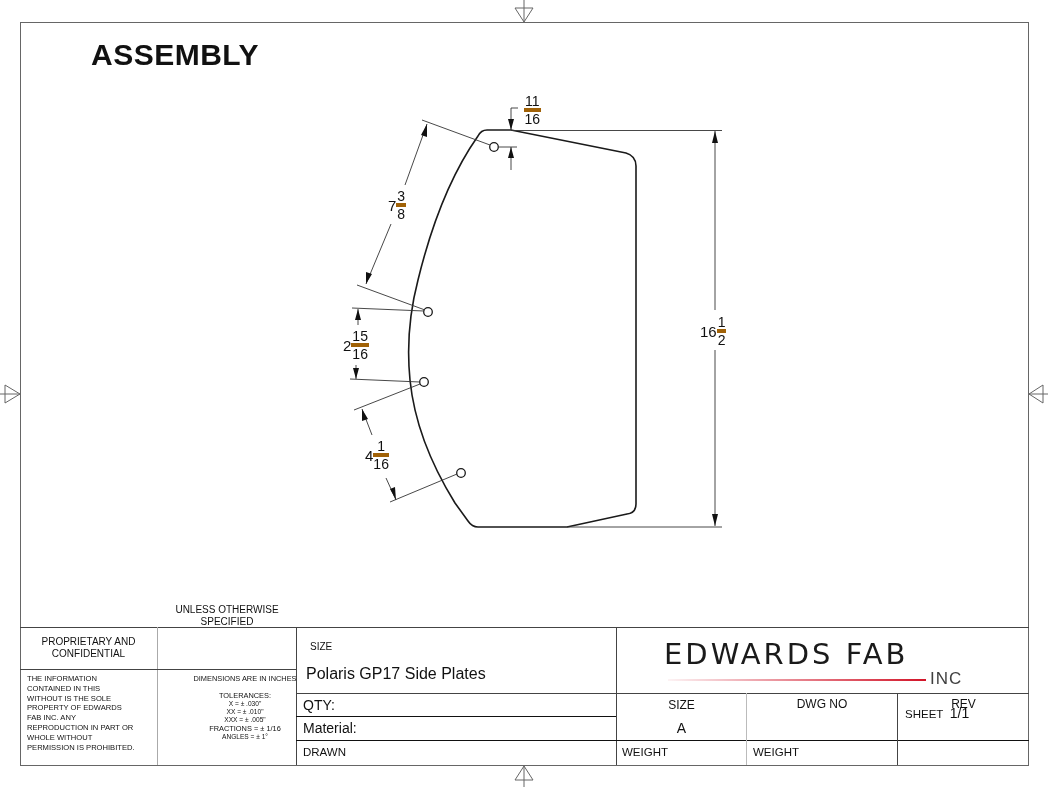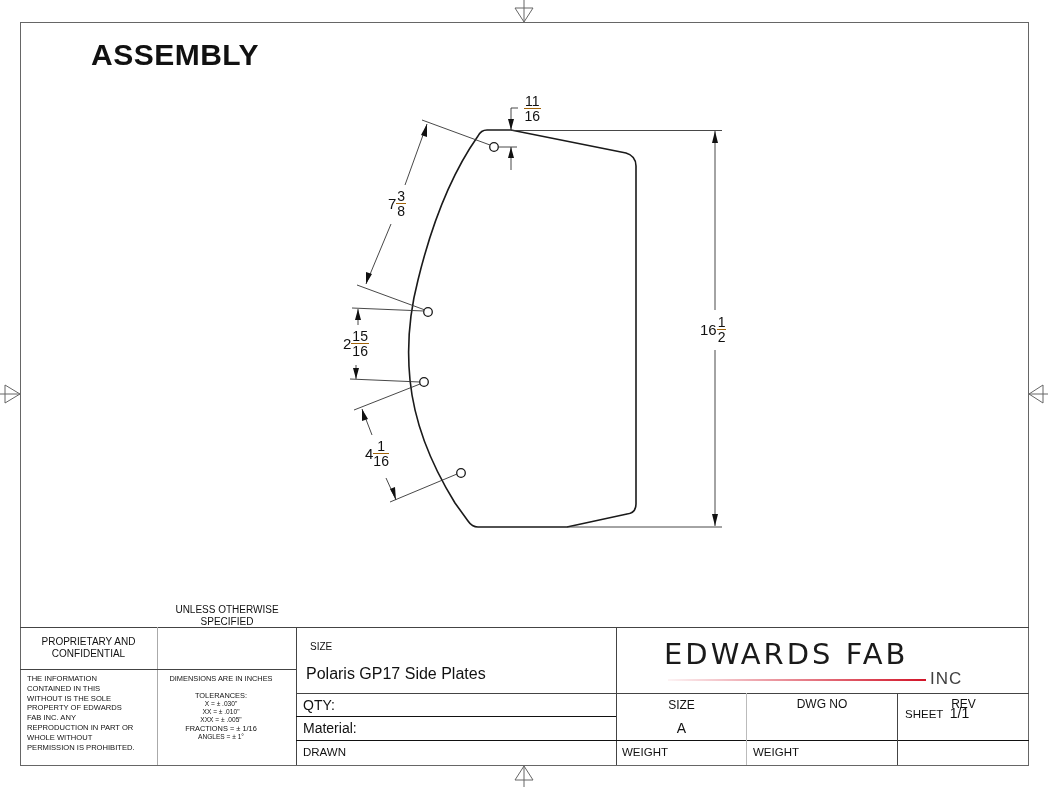--- a/index.html
+++ b/index.html
@@ -8,21 +8,21 @@
   #sheet { position: absolute; left: 0; top: 0; width: 1048px; height: 787px; }
   .tb { position: absolute; font-family: Liberation Sans, sans-serif; color: #111; }
   .c { text-align: center; }
   .small { font-size: 10px; line-height: 12px; }
   .tiny { font-size: 8px; line-height: 10.5px; }
   .big { font-size: 16px; }
   #title-heading { position: absolute; left: 43px; top: 38px; font-size: 30px; font-weight: bold;
                    letter-spacing: 0.5px; margin-left: 48px; }
   .dim { position: absolute; font-size: 15px; line-height: 15px; color: #111; }
   .frac { display: inline-block; vertical-align: middle; text-align: center; font-size: 14px; line-height: 14px; }
-  .frac .num { display: block; border-bottom: 1px solid #a16207; padding: 0 1px; }
+  .frac .num { display: block; border-bottom: 4px solid #a16207; padding: 0 1px; }
   .frac .den { display: block; }
   .whole { display: inline-block; vertical-align: middle; font-size: 15px; }
   #logo-text { position: absolute; left: 664px; top: 638px; font-size: 29px; letter-spacing: 3px;
                font-family: "DejaVu Sans", sans-serif; font-weight: normal; color: #1a1a1a; transform: scaleY(0.95); }
   #logo-inc { position: absolute; left: 930px; top: 669px; font-size: 17px; letter-spacing: 1px;
               font-family: Liberation Sans, sans-serif; color: #404040; }
   #logo-line { position: absolute; left: 668px; top: 679px; width: 258px; height: 2px;
                background: linear-gradient(to right, rgba(210,20,40,0.05), #d21428); }
 </style>
 </head>
@@ -149,21 +149,21 @@
   <div>FAB INC. ANY</div>
   <div>REPRODUCTION IN PART OR</div>
   <div>WHOLE WITHOUT</div>
   <div>PERMISSION IS PROHIBITED.</div>
 </div>
 
 <div class="tb c small" style="left:158px; top:604px; width:138px;">
   <div>UNLESS OTHERWISE</div>
   <div>SPECIFIED</div>
 </div>
-<div class="tb c" style="left:152px; top:674px; width:138px; font-size:7.4px; line-height:9px;">
+<div class="tb c" style="left:176px; top:674px; width:138px; font-size:7.4px; line-height:9px;">
   <div>DIMENSIONS ARE IN INCHES</div>
   <div style="height:8px"></div>
   <div>TOLERANCES:</div>
   <div style="font-size:6.6px; line-height:8px;">X = ± .030"</div>
   <div style="font-size:6.6px; line-height:8px;">XX = ± .010"</div>
   <div style="font-size:6.6px; line-height:8px;">XXX = ± .005"</div>
   <div>FRACTIONS = ± 1/16</div>
   <div style="font-size:6.6px; line-height:8px;">ANGLES = ± 1°</div>
 </div>
 

